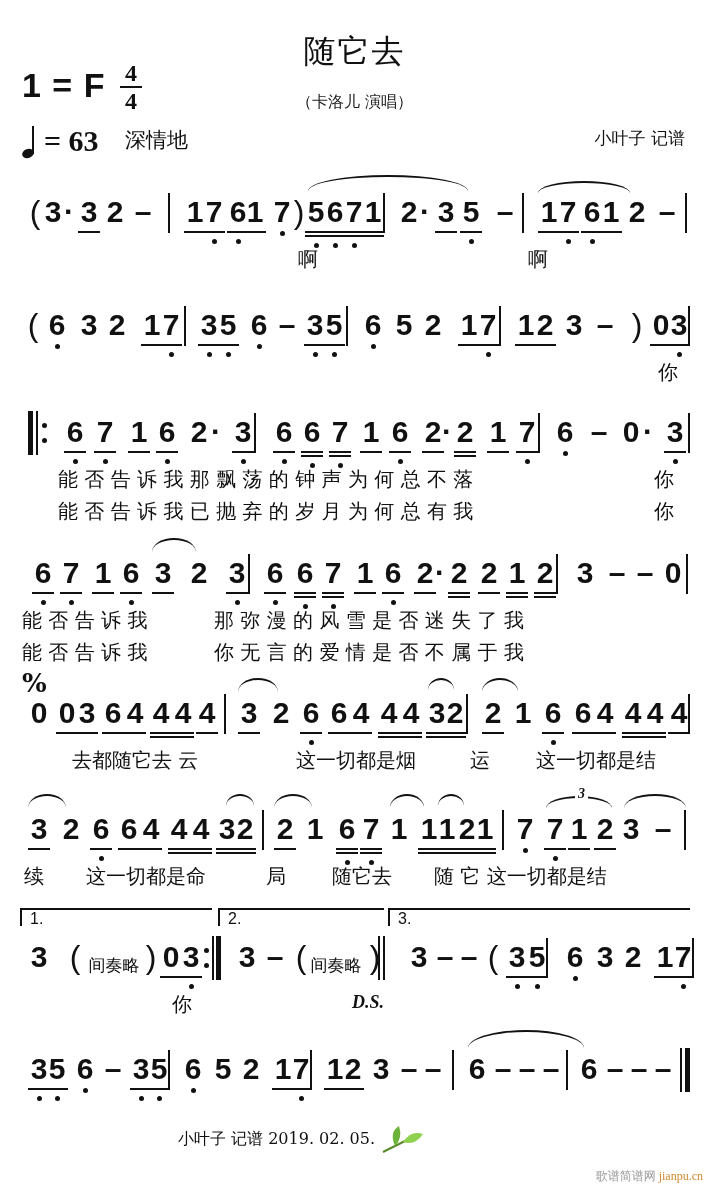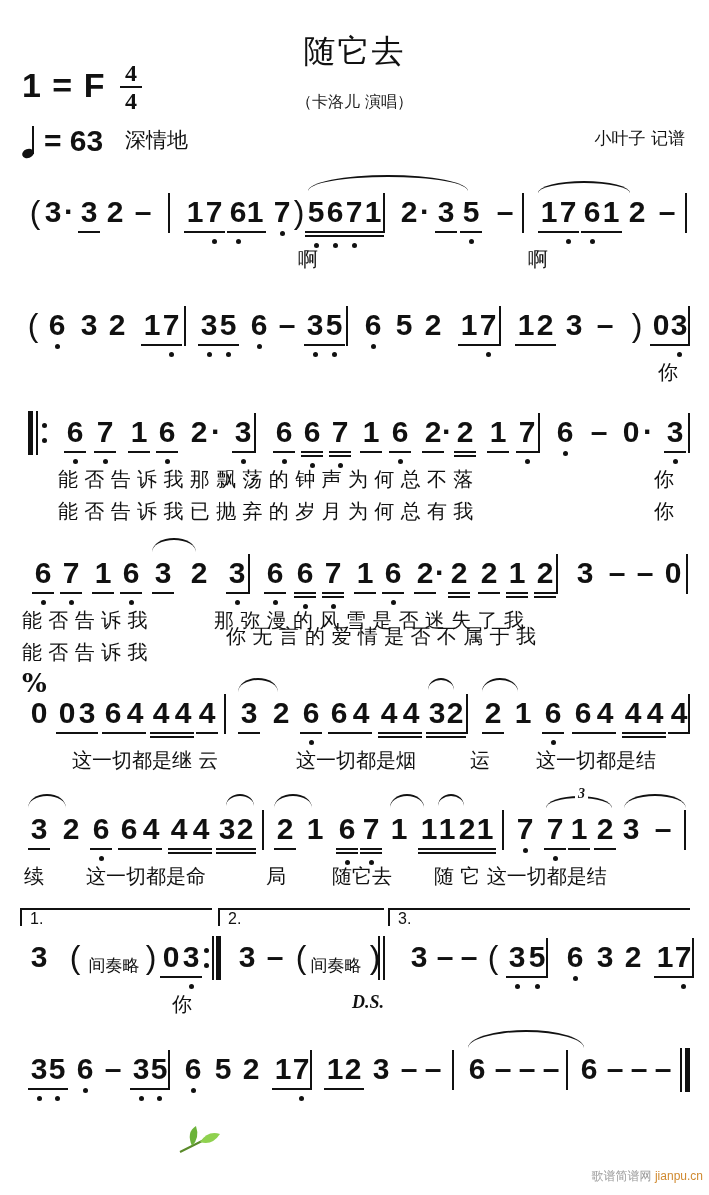--- a/index.html
+++ b/index.html
@@ -1,17 +1,17 @@
 <!DOCTYPE html>
 <html><head>
 <meta charset="utf-8">
 <style>
   html, body { margin: 0; padding: 0; background: #ffffff; }
   body { width: 709px; height: 1195px; position: relative; overflow: hidden; color: #111; font-family: "Liberation Sans", "DejaVu Sans", sans-serif; }
-  .abs { position: absolute; }
+  .abs { position: absolute; font-family: Liberation Serif, serif; }
   .title { left: 0; width: 709px; top: 30px; text-align: center; font-size: 32px; font-family: "DejaVu Sans", sans-serif; letter-spacing: 2px; }
   .subtitle { left: 0; width: 709px; top: 92px; text-align: center; font-size: 16px; font-family: "DejaVu Serif", serif; color: #222; }
   .key { left: 22px; top: 66px; font-size: 34px; font-weight: bold; font-family: "Liberation Sans", sans-serif; letter-spacing: 1px; }
   .timesig { left: 118px; top: 62px; width: 26px; text-align: center; font-family: "Liberation Serif", serif; font-weight: bold; font-size: 24px; line-height: 22px; }
   .timesig .line { height: 2px; background: #111; margin: 2px 2px; }
   .tempo { left: 22px; top: 124px; font-size: 30px; font-weight: bold; display: flex; align-items: flex-end; }
   .tempo .note-glyph { width: 18px; height: 34px; position: relative; margin-right: 4px; }
   .tempo .note-glyph .head { position: absolute; left: 0; bottom: 0; width: 12px; height: 9px; background: #111; border-radius: 50%; transform: rotate(-20deg); }
   .tempo .note-glyph .stem { position: absolute; left: 10px; bottom: 4px; width: 2px; height: 28px; background: #111; }
   .expression { left: 125px; top: 126px; font-size: 21px; font-family: "DejaVu Sans", sans-serif; font-weight: normal; }
@@ -297,21 +297,21 @@
       <div class="bar" style="left: 556px; top: -2px; height: 40px;"></div>
       <div class="tok" style="left: 576px; width: 18px; top: 0px;">3</div>
       <div class="tok" style="left: 608px; width: 18px; top: 0px;">–</div>
       <div class="tok" style="left: 636px; width: 18px; top: 0px;">–</div>
       <div class="tok" style="left: 664px; width: 18px; top: 0px;">0</div>
       <div class="bar" style="left: 686px; top: -2px; height: 40px;"></div>
       <div class="arc" style="left: 152px; width: 44px; top: -18px; height: 14px;"></div>
       <div class="lyric" style="left: 22px; top: 52px;">能 否 告 诉 我</div>
       <div class="lyric" style="left: 214px; top: 52px;">那  弥 漫 的 风 雪 是  否 迷 失 了  我</div>
       <div class="lyric" style="left: 22px; top: 84px;">能 否 告 诉 我</div>
-      <div class="lyric" style="left: 214px; top: 68px; margin-left: 12px;">你  无 言 的 爱 情 是  否 不 属 于  我</div>
+      <div class="lyric" style="left: 214px; top: 84px;">你  无 言 的 爱 情 是  否 不 属 于  我</div>
     </div>
     <div class="row" style="top: 696px;">
       <div class="tok" style="left: 30px; width: 18px; top: 0px;">0</div>
       <div class="tok" style="left: 58px; width: 18px; top: 0px;">0</div>
       <div class="uline" style="left: 56px; width: 22px; top: 36px;"></div>
       <div class="tok" style="left: 78px; width: 18px; top: 0px;">3</div>
       <div class="uline" style="left: 76px; width: 22px; top: 36px;"></div>
       <div class="tok" style="left: 104px; width: 18px; top: 0px;">6</div>
       <div class="uline" style="left: 102px; width: 22px; top: 36px;"></div>
       <div class="tok" style="left: 126px; width: 18px; top: 0px;">4</div>
@@ -363,21 +363,21 @@
       <div class="uline" style="left: 622px; width: 22px; top: 40px;"></div>
       <div class="tok" style="left: 646px; width: 18px; top: 0px;">4</div>
       <div class="uline" style="left: 644px; width: 22px; top: 36px;"></div>
       <div class="uline" style="left: 644px; width: 22px; top: 40px;"></div>
       <div class="tok" style="left: 670px; width: 18px; top: 0px;">4</div>
       <div class="uline" style="left: 668px; width: 22px; top: 36px;"></div>
       <div class="bar" style="left: 688px; top: -2px; height: 40px;"></div>
       <div class="arc" style="left: 238px; width: 40px; top: -18px; height: 14px;"></div>
       <div class="arc" style="left: 428px; width: 26px; top: -18px; height: 12px;"></div>
       <div class="arc" style="left: 482px; width: 36px; top: -18px; height: 14px;"></div>
-      <div class="lyric" style="left: 72px; top: 52px;">这一切都是继 云</div>
+      <div class="lyric" style="left: 72px; top: 52px;">去都随它去 云</div>
       <div class="lyric" style="left: 296px; top: 52px;">这一切都是烟</div>
       <div class="lyric" style="left: 470px; top: 52px;">运</div>
       <div class="lyric" style="left: 536px; top: 52px;">这一切都是结</div>
       <div class="segno" style="left: 22px; top: -28px;">%</div>
     </div>
     <div class="row" style="top: 812px;">
       <div class="tok" style="left: 30px; width: 18px; top: 0px;">3</div>
       <div class="uline" style="left: 28px; width: 22px; top: 36px;"></div>
       <div class="tok" style="left: 62px; width: 18px; top: 0px;">2</div>
       <div class="tok" style="left: 92px; width: 18px; top: 0px;">6</div>
@@ -551,20 +551,21 @@
       <div class="tok" style="left: 606px; width: 18px; top: 0px;">–</div>
       <div class="tok" style="left: 630px; width: 18px; top: 0px;">–</div>
       <div class="tok" style="left: 654px; width: 18px; top: 0px;">–</div>
       <div class="arc" style="left: 468px; width: 116px; top: -22px; height: 18px;"></div>
       <div class="bar" style="left: 680px; top: -4px; height: 44px;"></div>
       <div class="bar thick" style="left: 685px; top: -4px; height: 44px;"></div>
     </div>
   </div>
 
 <div class="abs footer">
+  <span>小叶子 记谱 2019. 02. 05.</span>
   <svg width="44" height="30" viewBox="0 0 44 30">
     <path d="M2 28 Q14 22 26 16" stroke="#5a8a2a" stroke-width="2" fill="none"></path>
     <path d="M14 22 Q8 8 18 2 Q22 14 14 22Z" fill="#6cb33a"></path>
     <path d="M22 18 Q30 6 42 10 Q34 22 22 18Z" fill="#8fd14f"></path>
   </svg>
 </div>
 <div class="abs watermark">
   <span>歌谱简谱网</span>
   <span class="site">jianpu.cn</span>
 </div>

